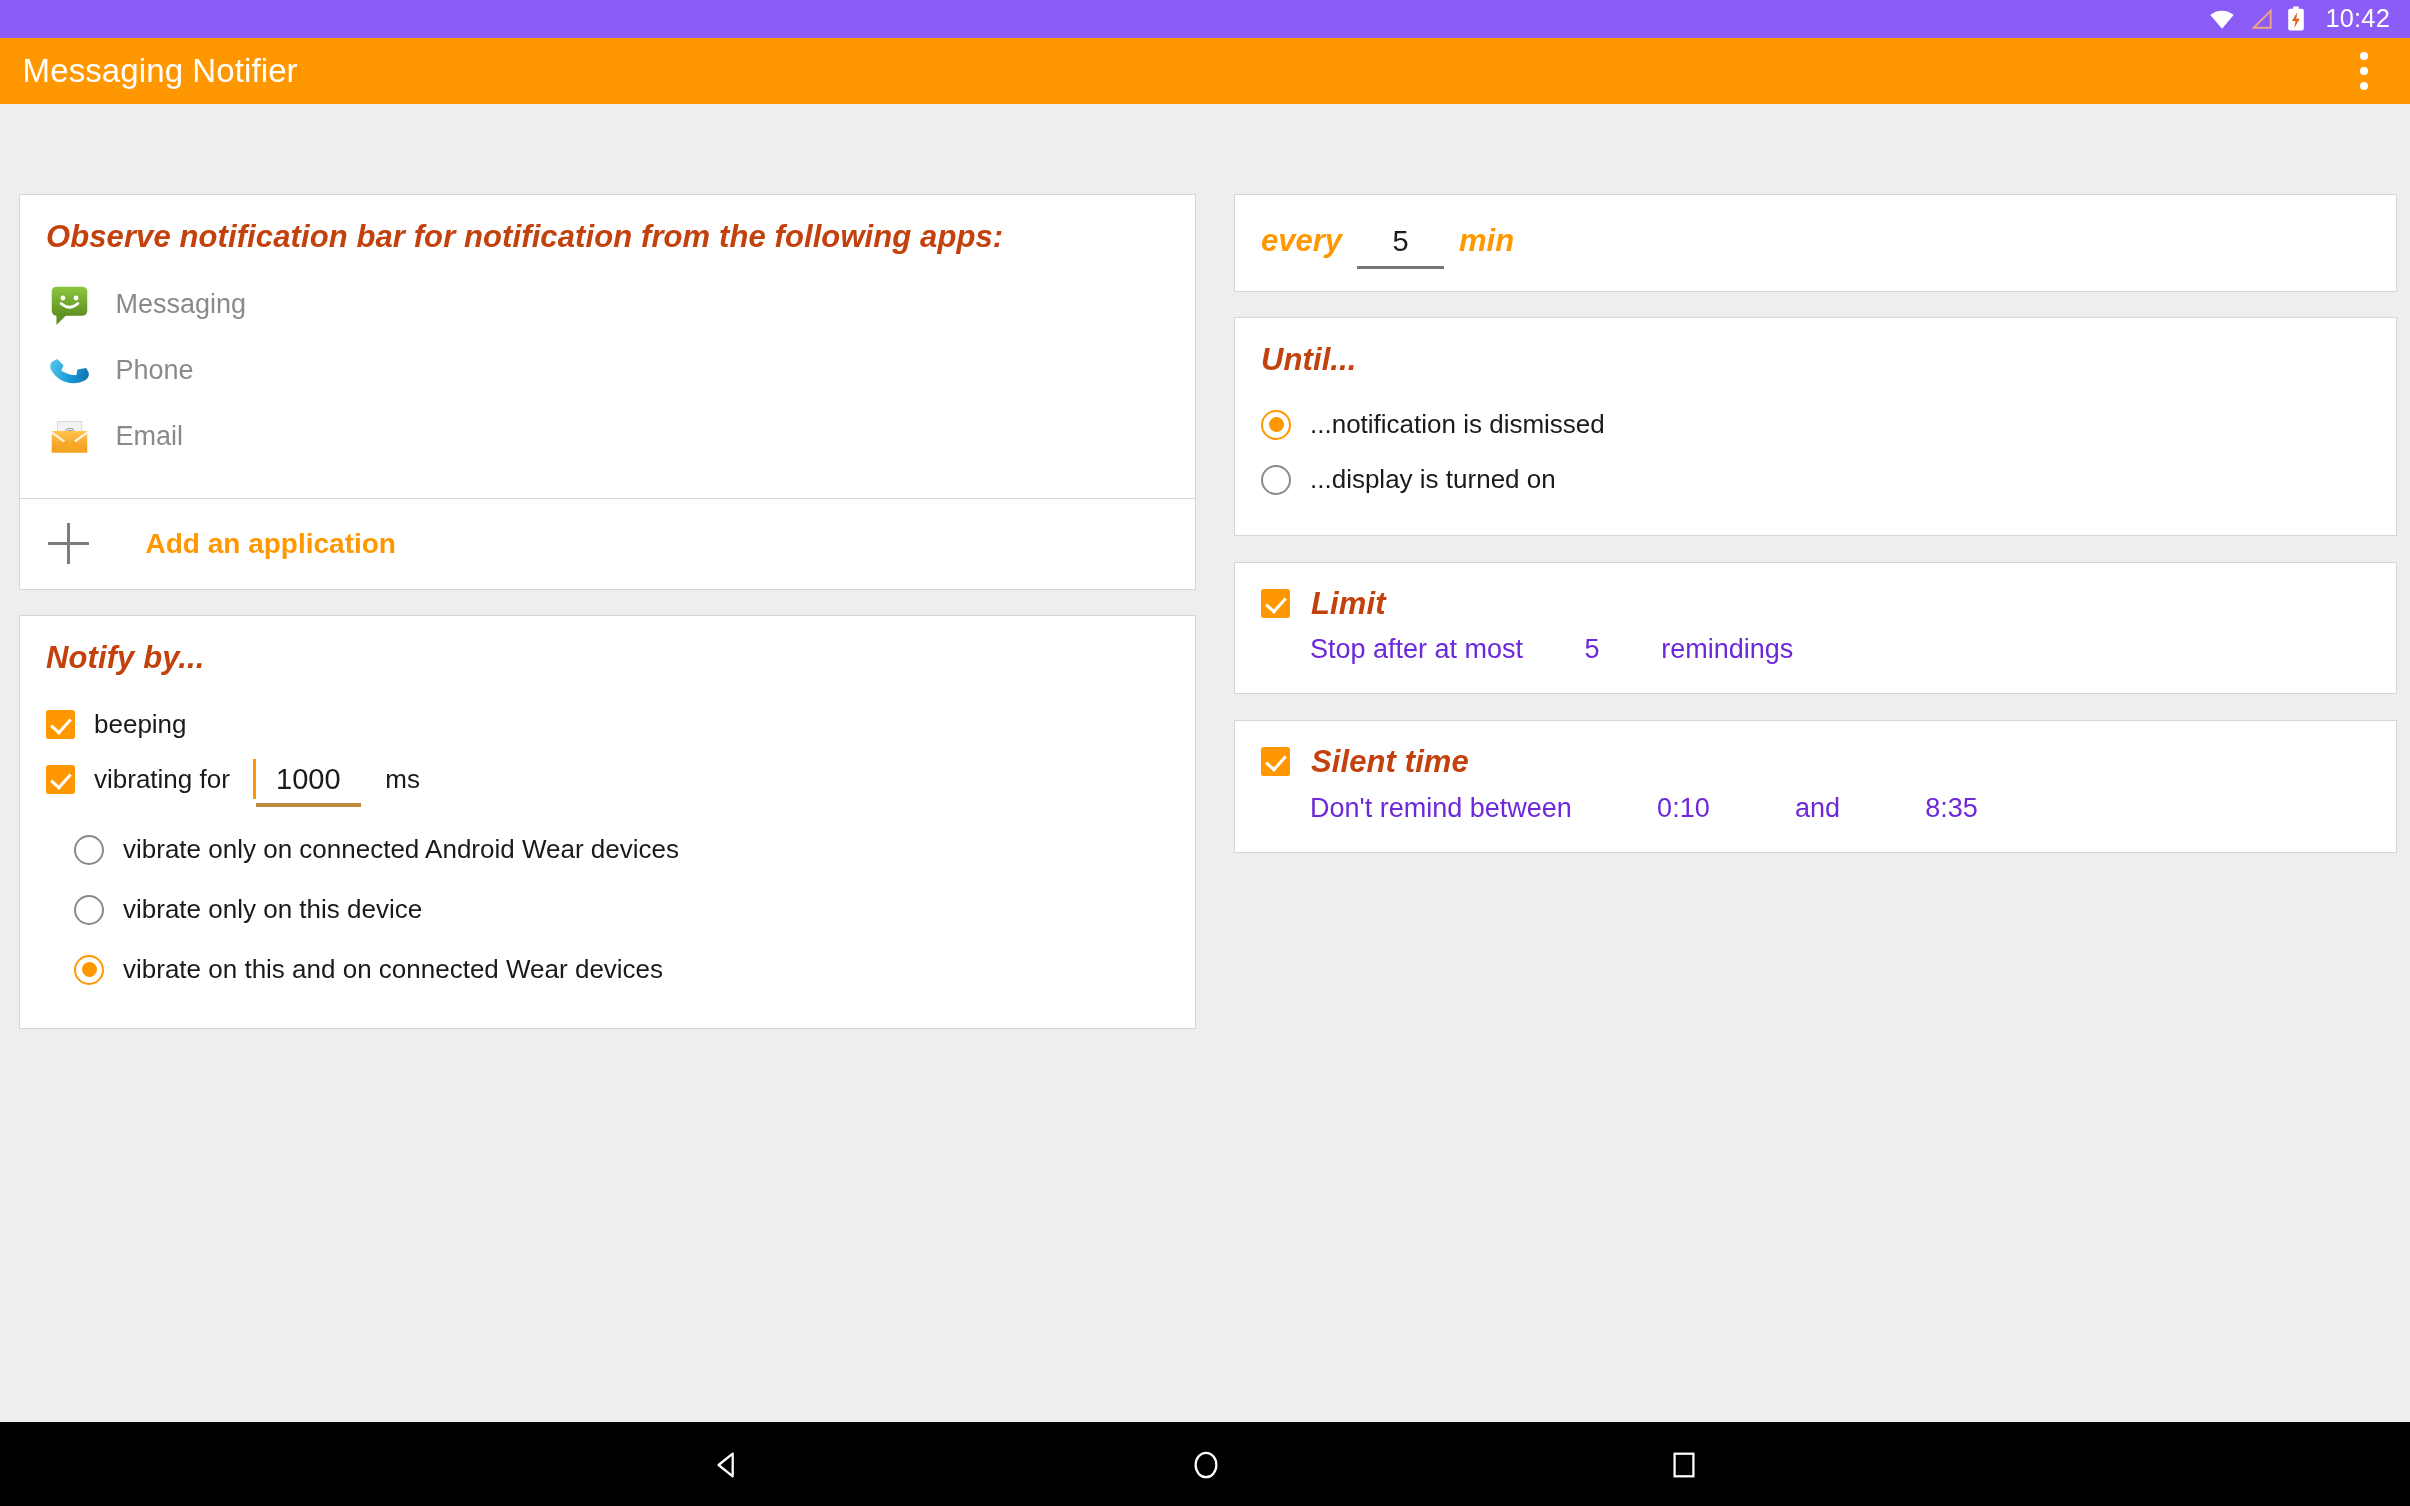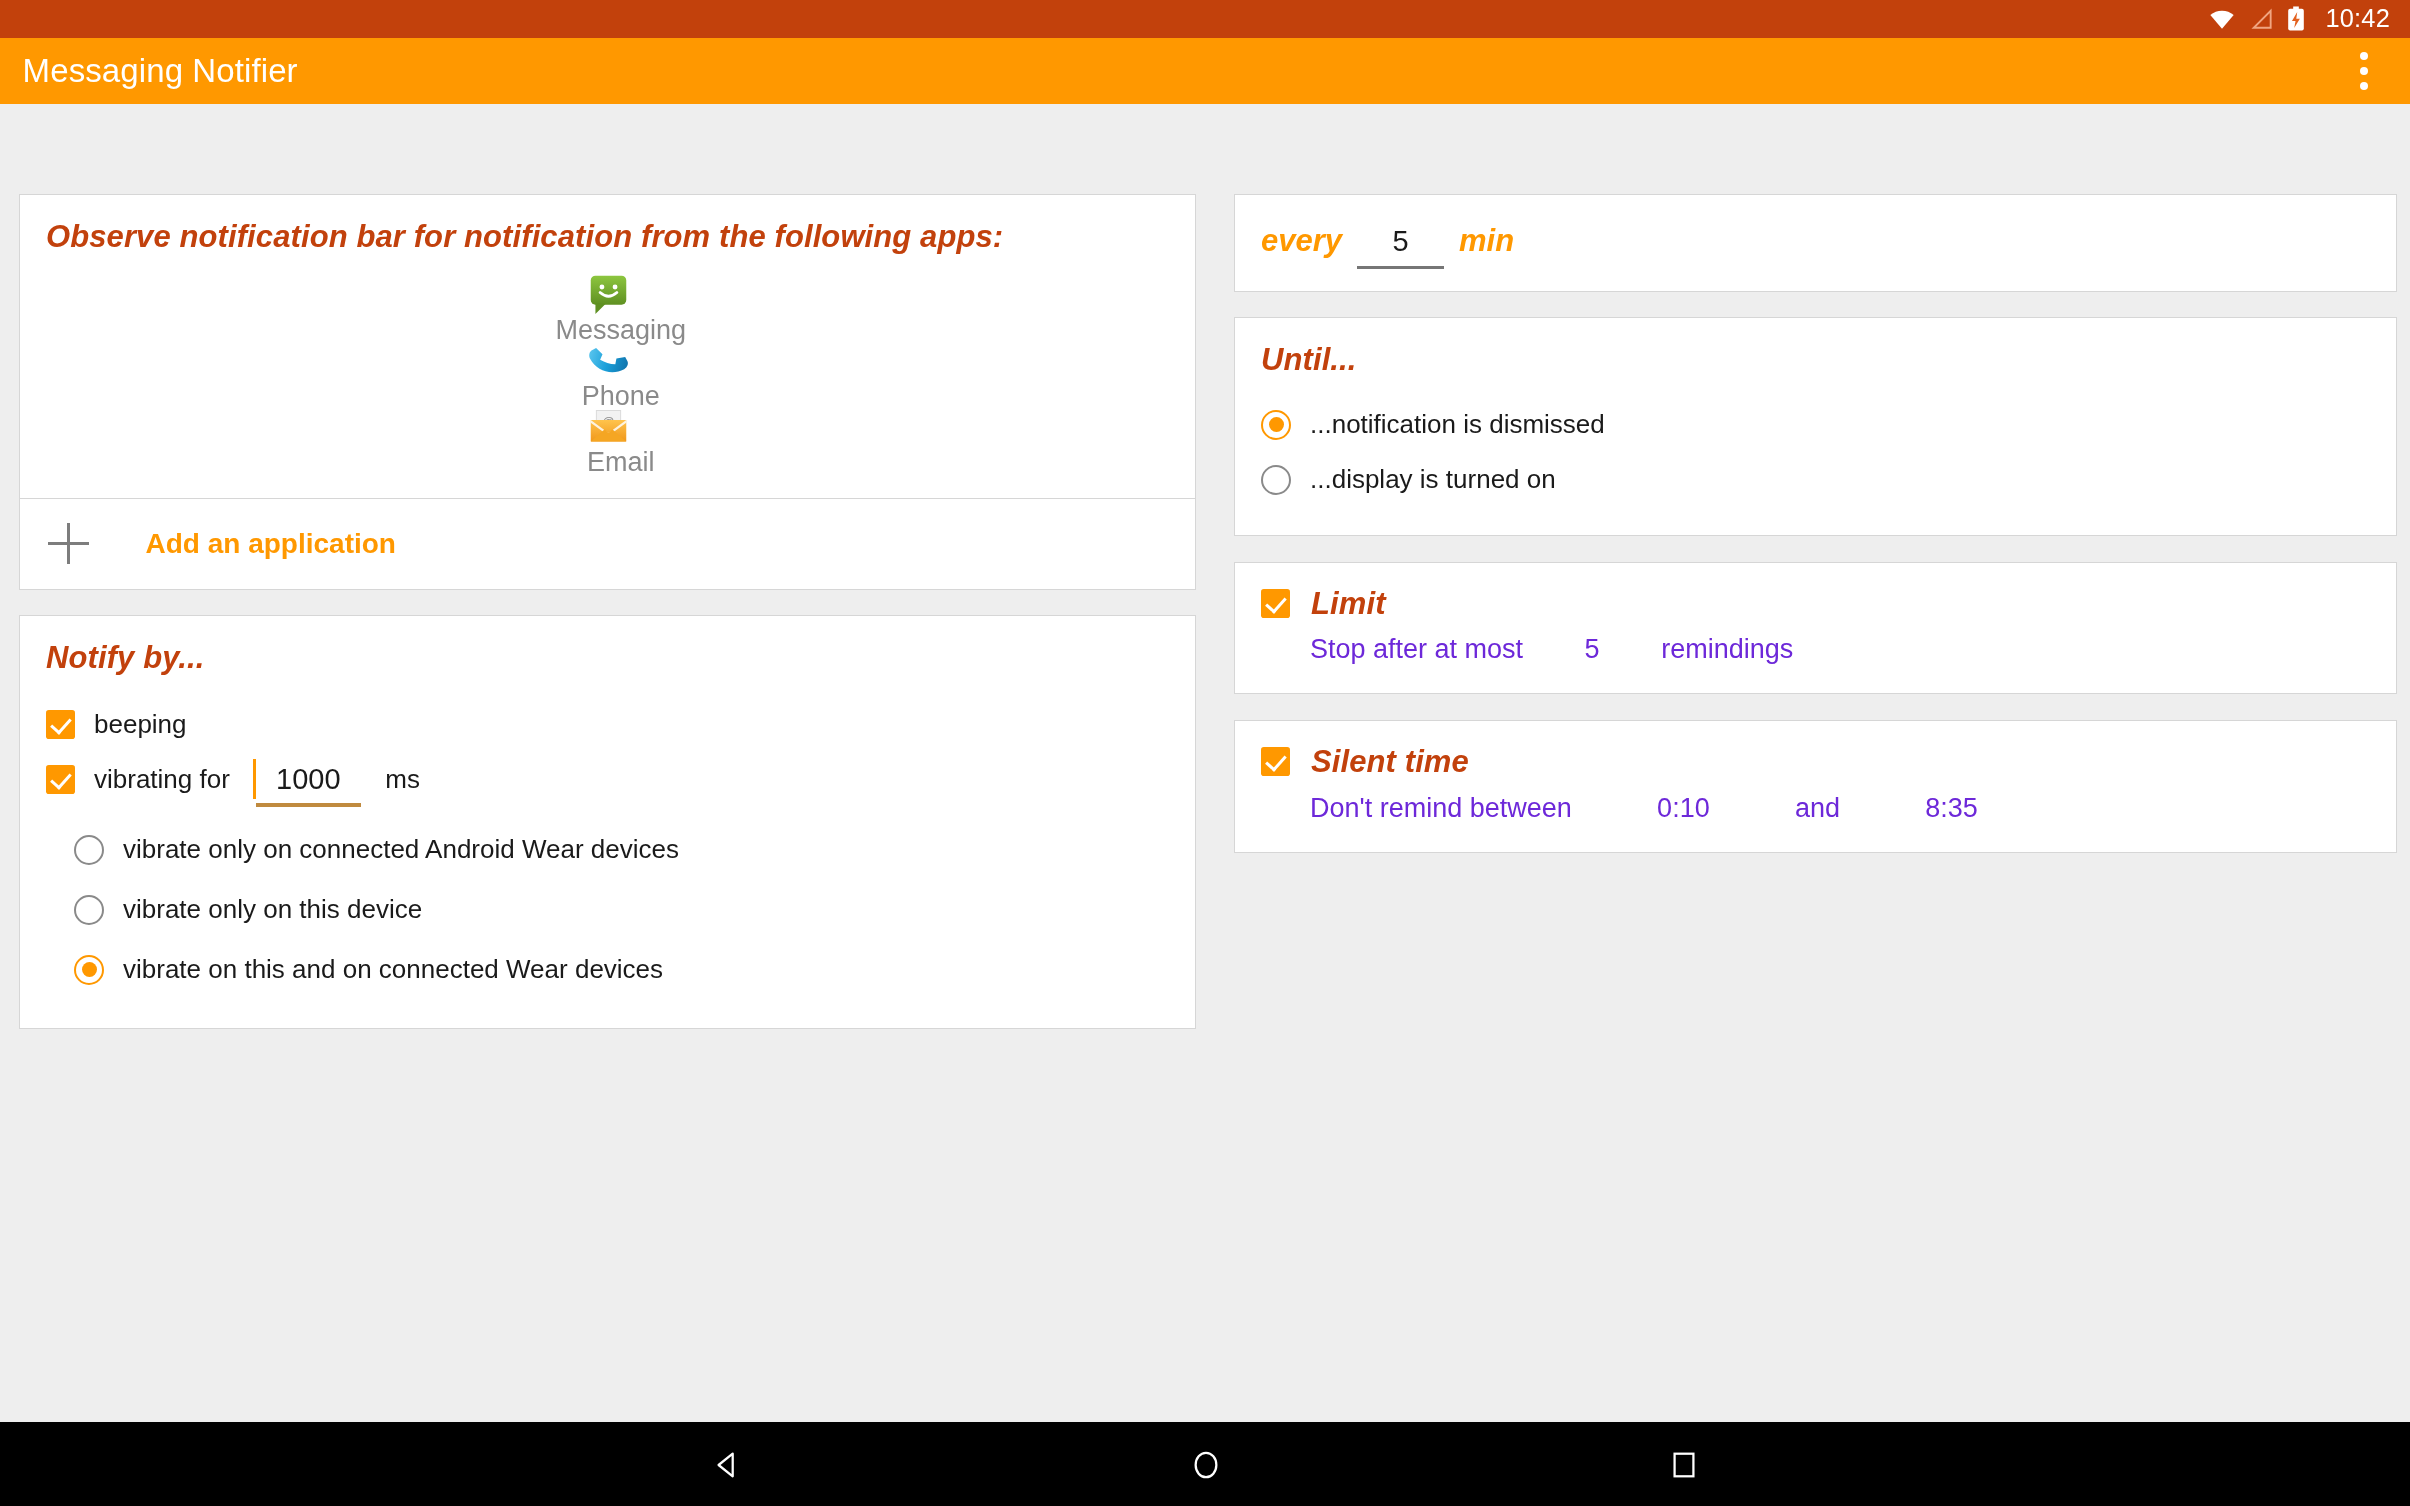--- a/index.html
+++ b/index.html
@@ -20,21 +20,21 @@
     height: 1507px;
     background: #eeeeee;
   }
 
   
   .status-bar {
     position: absolute;
     top: 0; left: 0;
     width: 2411px;
     height: 38px;
-    background: #c2410c;
+    background: #8b5cf6;
     display: flex;
     align-items: center;
     justify-content: flex-end;
     padding-right: 21px;
     box-sizing: border-box;
   }
   .status-icons {
     display: flex;
     align-items: center;
     gap: 13px;
@@ -131,21 +131,20 @@
     letter-spacing: 0.1px;
   }
 
   
   .app-row {
     display: flex;
     align-items: center;
     height: 66px;
     padding-left: 1.9px;
     cursor: pointer;
-    flex-direction: column;
   }
   .app-row .app-label {
     font-size: 27px;
     color: #8a8a8a;
     margin-left: 24.5px;
   }
   .app-icon {
     width: 43px;
     height: 43px;
     flex: none;

